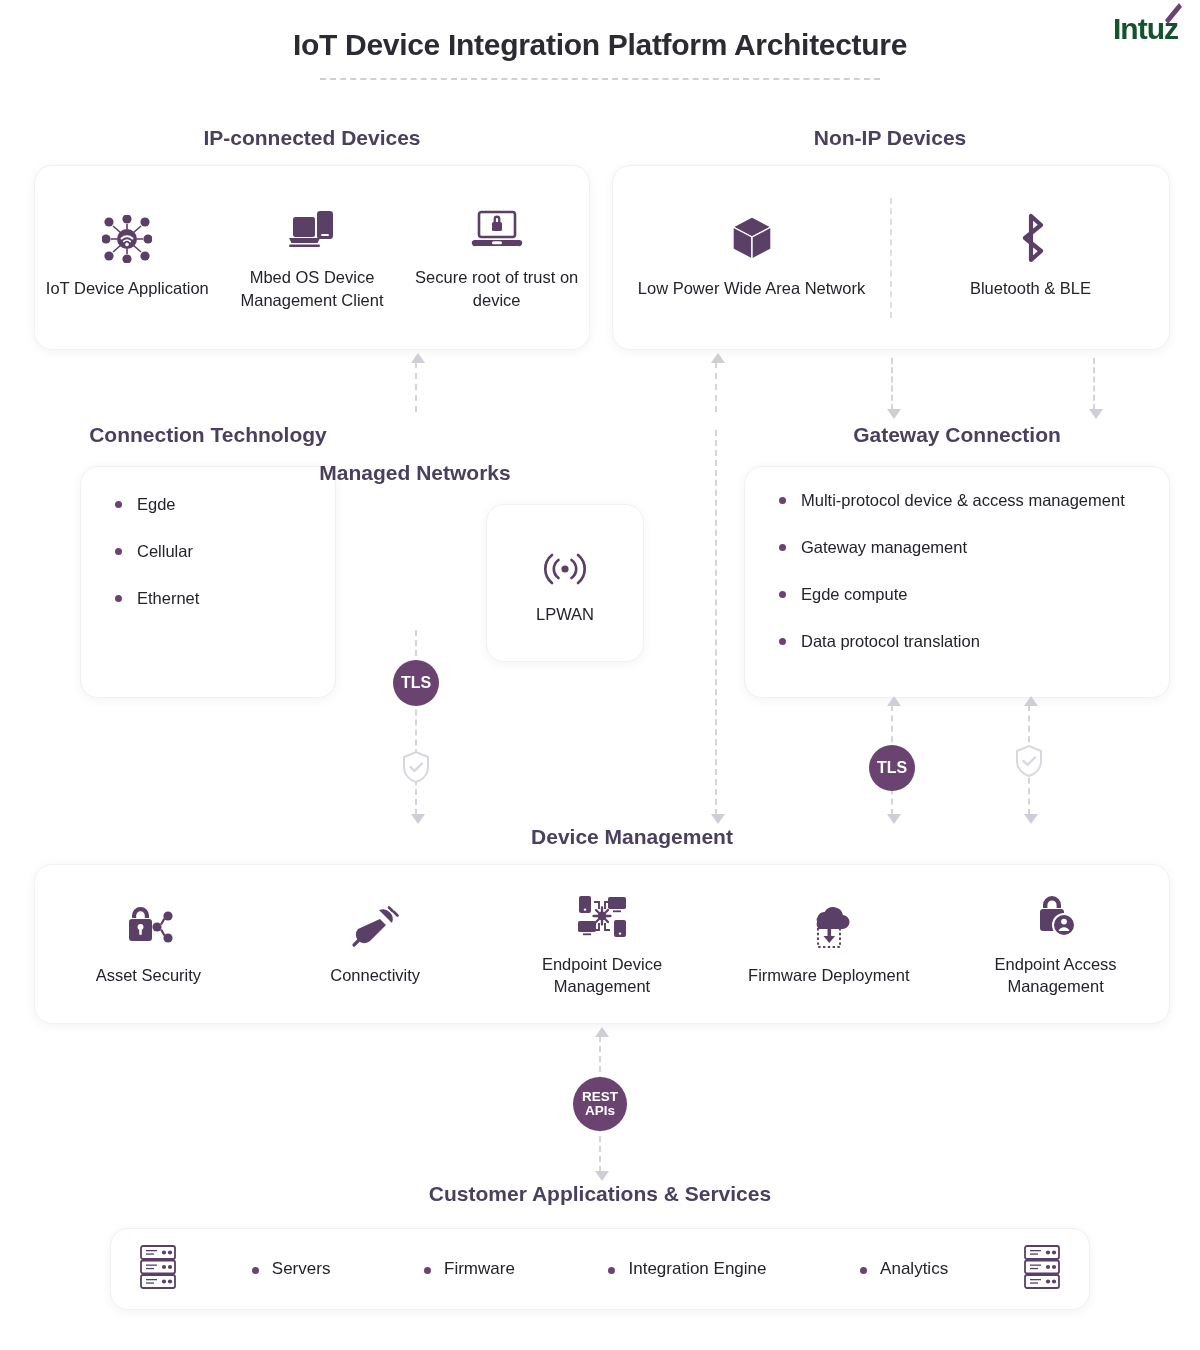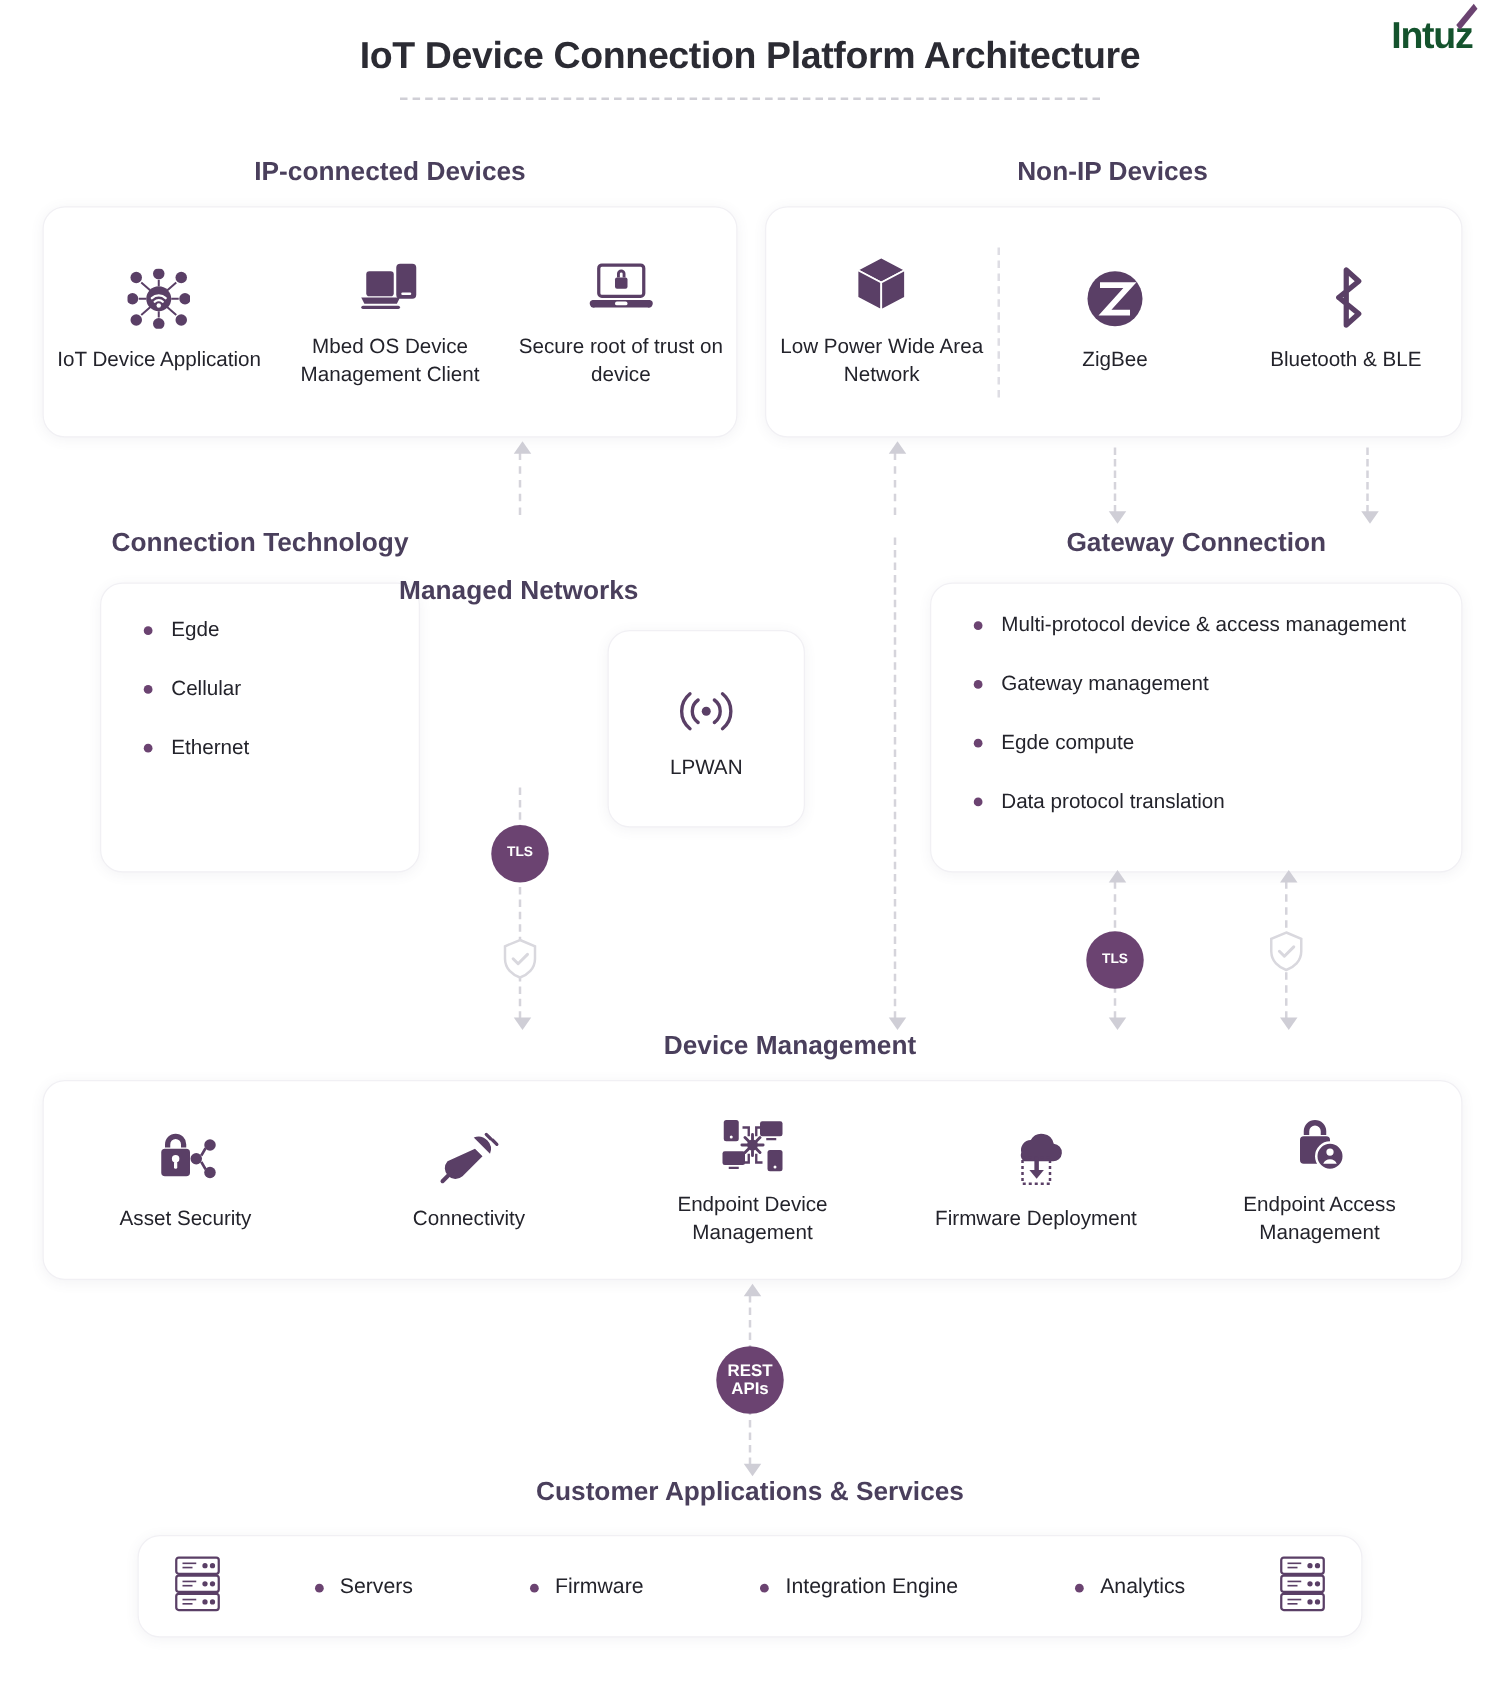--- a/index.html
+++ b/index.html
@@ -55,21 +55,21 @@
   .arrow { position: absolute; width: 0; height: 0; left: -6px;
            border-left: 7px solid transparent; border-right: 7px solid transparent; }
   .arrow.up   { top: -9px;    border-bottom: 10px solid #cfced6; }
   .arrow.down { bottom: -9px; border-top: 10px solid #cfced6; }
 
   
   .badge { position: absolute; border-radius: 50%; background: #6b4371;
            color: #ffffff; display: flex; align-items: center;
            justify-content: center; text-align: center; font-weight: 700;
            line-height: 1.05; }
-  .badge.tls { width: 46px; height: 46px; font-size: 11px; }
+  .badge.tls { width: 46px; height: 46px; font-size: 16px; }
   .badge.rest { width: 54px; height: 54px; font-size: 13.5px; }
 
   .shieldwrap { position: absolute; width: 30px; height: 34px; }
 
   
   .strip { display: flex; align-items: center; width: 100%; height: 100%;
            padding: 0 26px; }
   .strip .rack { flex: 0 0 auto; }
   .strip .items { flex: 1; display: flex; align-items: center;
                   justify-content: space-around; padding: 0 26px; }
@@ -82,21 +82,21 @@
 <body>
 
 <div class="page">
 
   <div class="logo">
     <span class="cy">Intu</span><span class="cy" style="position:relative;"><span>z</span><svg width="22" height="26" viewBox="0 0 22 26" style="position:absolute;left:-2px;top:-10px;">
           <path d="M17 1 L20 5 L6 22 L3 18 Z" fill="#6b4371"></path>
         </svg></span>
   </div>
 
-  <div class="title">IoT Device Connection Platform Architecture</div>
+  <div class="title">IoT Device Integration Platform Architecture</div>
   <div class="title-rule"></div>
 
   <div class="sec-head" style="top:126px; left:34px; width:556px;">IP-connected Devices</div>
   <div class="card" style="top:165px; left:34px; width:556px; height:185px;">
     <div class="tiles">
       <div class="tile">
         <div class="glyph">
           <svg width="50" height="48" viewBox="0 0 50 48">
             <g fill="#5a3f66">
               <circle cx="25" cy="24" r="10"></circle>
@@ -161,29 +161,20 @@
             <g fill="#5a3f66" stroke="#ffffff" stroke-width="1.4" stroke-linejoin="round">
               <path d="M25 4 L44 14 L25 24 L6 14 Z"></path>
               <path d="M6 14 L25 24 L25 46 L6 36 Z"></path>
               <path d="M44 14 L25 24 L25 46 L44 36 Z"></path>
             </g>
           </svg>
         </div>
         <div class="cap">Low Power Wide Area Network</div>
       </div>
       <div class="vdiv"></div>
-      <div class="tile">
-        <div class="glyph">
-          <svg width="48" height="48" viewBox="0 0 48 48">
-            <circle cx="24" cy="24" r="22" fill="#5a3f66"></circle>
-            <path d="M12 13 h24 L16 35 h20" fill="none" stroke="#ffffff" stroke-width="4.6" stroke-linecap="butt"></path>
-          </svg>
-        </div>
-        <div class="cap">ZigBee</div>
-      </div>
       <div class="tile">
         <div class="glyph">
           <svg width="40" height="50" viewBox="0 0 40 50">
             <path d="M14 25 L30 12 L20 3 V47 L30 38 L14 25" fill="none" stroke="#5a3f66" stroke-width="4.2" stroke-linejoin="round" stroke-linecap="round"></path>
           </svg>
         </div>
         <div class="cap">Bluetooth &amp; BLE</div>
       </div>
     </div>
   </div>

